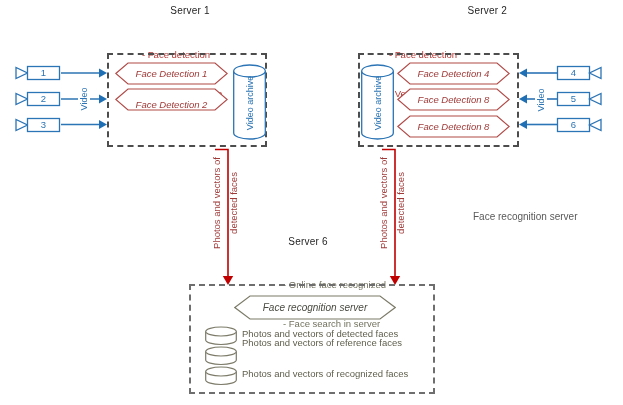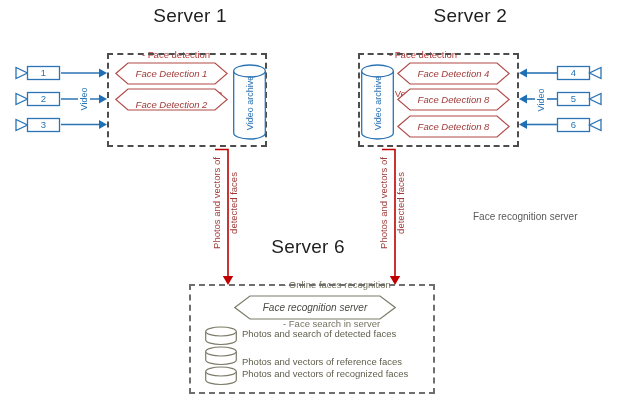--- a/index.html
+++ b/index.html
@@ -1,19 +1,19 @@
 <!DOCTYPE html>
 <html><head>
 <meta charset="utf-8">
 <style>
   html,body{margin:0;padding:0;background:#fff;}
   body{font-family:"Liberation Sans", sans-serif;}
   #canvas{position:relative;width:623px;height:405px;background:#ffffff;overflow:hidden;}
   .abs{position:absolute;}
-  .title{font-size:19px;color:#1f1f1f;text-align:center;letter-spacing:.2px;}
+  .title{font-size:10px;color:#1f1f1f;text-align:center;letter-spacing:.2px;}
   .bullets{font-size:9.5px;line-height:13px;white-space:pre;}
   .bullets.red{color:#b23b38;}
   .bullets.olive{color:#73725f;}
   .dashedbox{border:2px dashed #4d4d4d;box-sizing:border-box;background:transparent;}
   .dashedbox.grey{border-color:#6e6e6e;}
   .hexwrap svg{position:absolute;left:0;top:0;}
   .hexlabel{position:absolute;left:0;top:0;right:0;bottom:0;display:flex;align-items:center;justify-content:center;font-style:italic;}
   .redhex .hexlabel{color:#a03c3a;font-size:9.5px;}
   .olivehex .hexlabel{color:#4a4a42;font-size:10px;}
   .vlabel{position:absolute;transform:rotate(-90deg);transform-origin:center;text-align:center;white-space:nowrap;}
@@ -165,21 +165,21 @@
 
   <div class="vlabel flowlbl" style="left:152px;top:197px;">Photos and vectors of</div>
   <div class="vlabel flowlbl" style="left:169px;top:197px;">detected faces</div>
   <div class="vlabel flowlbl" style="left:319px;top:197px;">Photos and vectors of</div>
   <div class="vlabel flowlbl" style="left:336px;top:197px;">detected faces</div>
 
   <div class="abs sidelbl" style="left:473px;top:211px;">Face recognition server</div>
 
   <div class="abs title" style="left:238px;top:236px;width:140px;">Server 6</div>
   <div class="abs bullets olive" style="left:283px;top:252px;">
-    <div>- Online faces recognition</div>
+    <div>- Online face recognized</div>
     <div>- Face search in server</div>
   </div>
   <div class="abs dashedbox grey" style="left:189px;top:284px;width:246px;height:110px;"></div>
 
   <div class="abs hexwrap olivehex" style="left:234px;top:295px;width:162px;height:25px;">
     <svg width="162" height="25">
         <polygon points="0.8,12.5 16,1 146,1 161.2,12.5 146,24 16,24" fill="#ffffff" stroke="#7c7b69" stroke-width="1.2"></polygon>
       </svg>
     <div class="hexlabel">Face recognition server</div>
   </div>
@@ -195,17 +195,17 @@
       <path d="M0.7,5.5 L0.7,14 A15.3,4.5 0 0 0 31.3,14 L31.3,5.5" fill="#ffffff" stroke="#7c7b69" stroke-width="1.2"></path>
       <ellipse cx="16" cy="5.5" rx="15.3" ry="4.5" fill="#ffffff" stroke="#7c7b69" stroke-width="1.2"></ellipse>
     </svg>
   </div>
   <div class="abs" style="left:205px;top:366px;width:32px;height:20px;">
     <svg width="32" height="20">
       <path d="M0.7,5.5 L0.7,14 A15.3,4.5 0 0 0 31.3,14 L31.3,5.5" fill="#ffffff" stroke="#7c7b69" stroke-width="1.2"></path>
       <ellipse cx="16" cy="5.5" rx="15.3" ry="4.5" fill="#ffffff" stroke="#7c7b69" stroke-width="1.2"></ellipse>
     </svg>
   </div>
-  <div class="abs dblabel" style="left:242px;top:328px;">Photos and search of detected faces</div>
-  <div class="abs dblabel" style="left:242px;top:356px;">Photos and vectors of reference faces</div>
+  <div class="abs dblabel" style="left:242px;top:328px;">Photos and vectors of detected faces</div>
+  <div class="abs dblabel" style="left:242px;top:337px;">Photos and vectors of reference faces</div>
   <div class="abs dblabel" style="left:242px;top:368px;">Photos and vectors of recognized faces</div>
 
 </div>
 
 </body></html>

